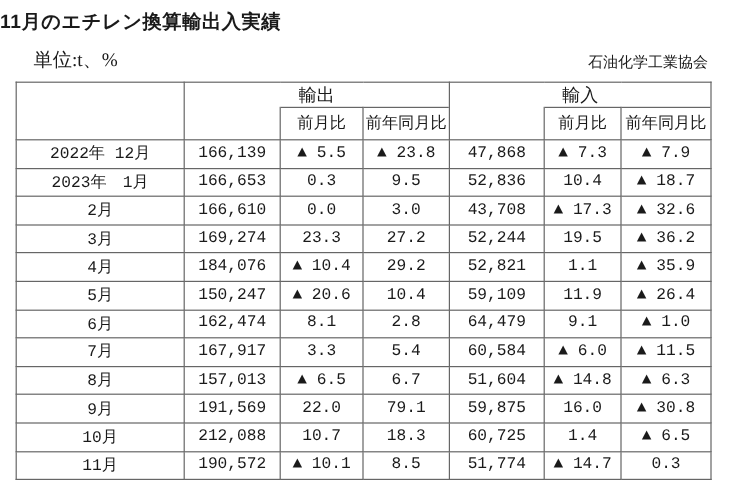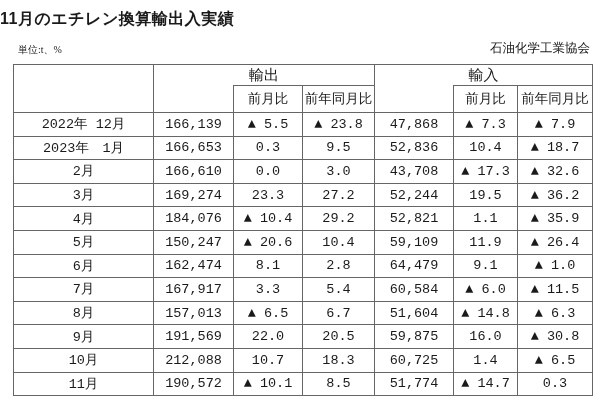--- a/index.html
+++ b/index.html
@@ -24,22 +24,23 @@
     line-height: 20px;
   }
   .meta {
     width: 579px;
     margin: 11px 0 7px 13px;
     display: flex;
     justify-content: space-between;
     align-items: flex-end;
   }
   .unit {
-    font-size: 10px;
+    font-size: 16px;
     padding-left: 5px;
+    margin-left: 10px;
   }
   .org {
     font-size: 12.5px;
     padding-right: 2px;
   }
   table.report {
     border-collapse: collapse;
     table-layout: fixed;
     margin-left: 13px;
     width: 579px;
@@ -190,21 +191,21 @@
           <td class="c-pct">▲ 6.5</td>
           <td class="c-pct">6.7</td>
           <td class="c-val">51,604</td>
           <td class="c-pct">▲ 14.8</td>
           <td class="c-pct">▲ 6.3</td>
         </tr>
         <tr>
           <td class="c-month">9月</td>
           <td class="c-val">191,569</td>
           <td class="c-pct">22.0</td>
-          <td class="c-pct">20.5</td>
+          <td class="c-pct">79.1</td>
           <td class="c-val">59,875</td>
           <td class="c-pct">16.0</td>
           <td class="c-pct">▲ 30.8</td>
         </tr>
         <tr>
           <td class="c-month">10月</td>
           <td class="c-val">212,088</td>
           <td class="c-pct">10.7</td>
           <td class="c-pct">18.3</td>
           <td class="c-val">60,725</td>

